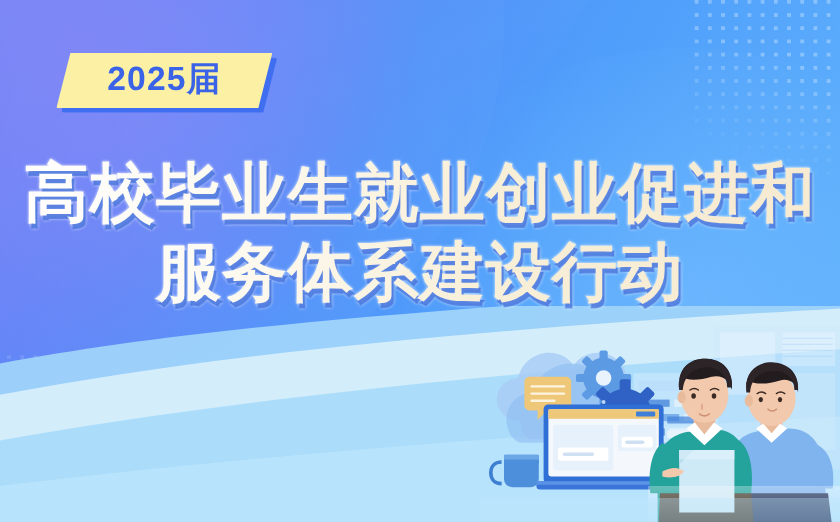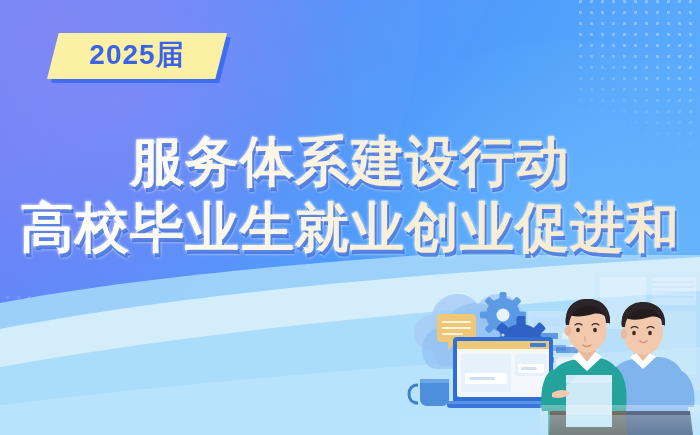--- a/index.html
+++ b/index.html
@@ -72,21 +72,21 @@
   }
   .dots-left{ left:2px; top:292px; width:102px; height:48px; opacity:.55;
     -webkit-mask-image: linear-gradient(180deg, rgba(0,0,0,.6) 0%, rgba(0,0,0,1) 45%, rgba(0,0,0,0) 100%);
     mask-image: linear-gradient(180deg, rgba(0,0,0,.6) 0%, rgba(0,0,0,1) 45%, rgba(0,0,0,0) 100%);
   }
 
   
   .waves{ position:absolute; left:0; bottom:0; width:700px; height:180px; pointer-events:none; }
 
   
-  .badge-wrap{ position:absolute; left:47px; top:33px; width:190px; height:52px;text-align:center; }
+  .badge-wrap{ position:absolute; left:47px; top:44px; width:190px; height:52px;text-align:center; }
   .badge-shadow{
     position:absolute; left:4px; top:4px; width:180px; height:46px;
     background:#3f6ef0;
     clip-path: polygon(6.5% 0, 100% 0, 93.5% 100%, 0 100%);
     border-radius:3px;
   }
   .badge{
     position:absolute; left:0; top:0; width:180px; height:46px;
     background:#fbf0a4;
     clip-path: polygon(6.5% 0, 100% 0, 93.5% 100%, 0 100%);
@@ -141,22 +141,22 @@
   </svg>
 
   <div class="badge-wrap">
     <div class="badge-shadow"></div>
     <div class="badge">
       <span class="badge-text">2025届</span>
     </div>
   </div>
 
   <div class="headline">
+    <div class="hl-line">高校毕业生就业创业促进和</div>
     <div class="hl-line l2">服务体系建设行动</div>
-    <div class="hl-line">高校毕业生就业创业促进和</div>
   </div>
 
   <svg class="illus" viewBox="0 0 300 170" preserveAspectRatio="none">
     <defs>
       <linearGradient id="gfade" x1="0" y1="0" x2="1" y2="0">
         <stop offset="0" stop-color="#8dc3f2" stop-opacity="0"></stop>
         <stop offset="1" stop-color="#8dc3f2" stop-opacity="0.55"></stop>
       </linearGradient>
       <linearGradient id="gglass" x1="0" y1="0" x2="0" y2="1">
         <stop offset="0" stop-color="#ffffff" stop-opacity="0.30"></stop>

